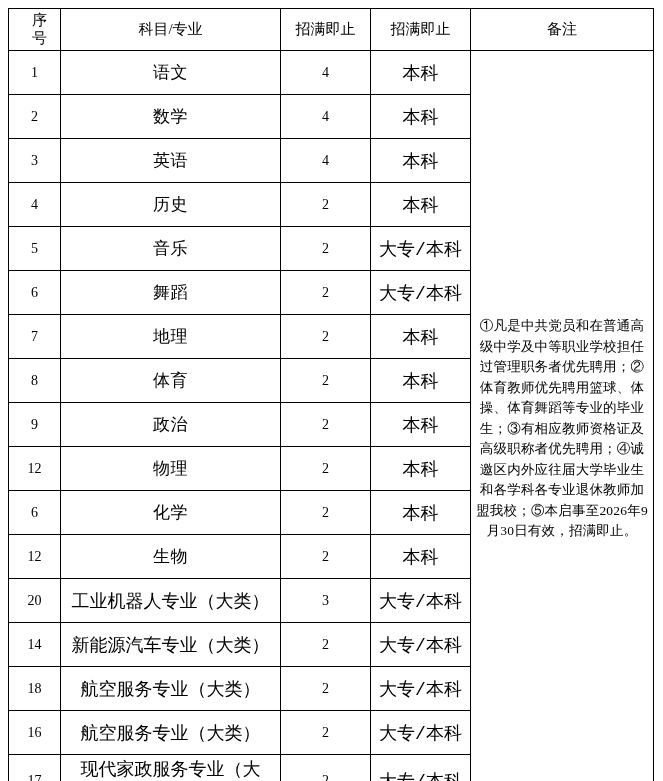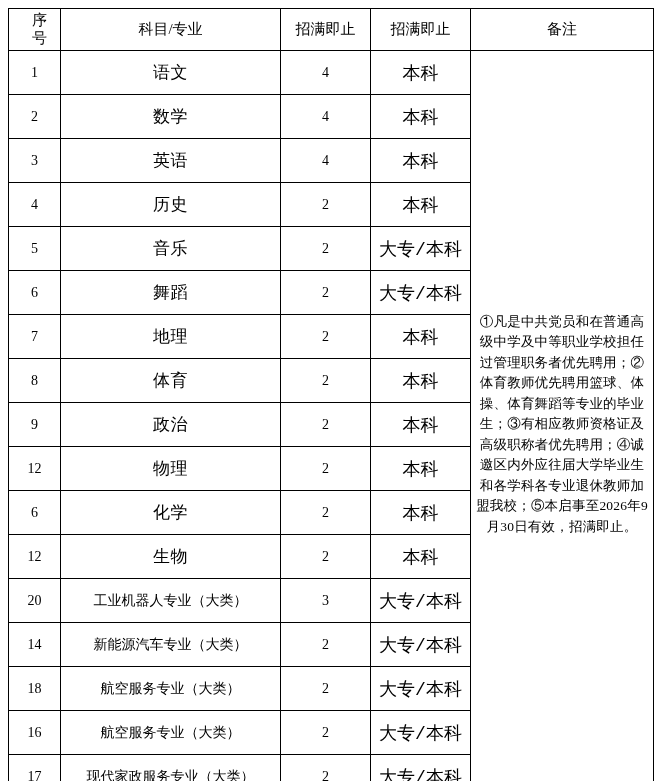--- a/index.html
+++ b/index.html
@@ -53,21 +53,21 @@
   }
   tbody td {
     height: 44px;
     font-size: 14.5px;
   }
   td.subject-cell {
     font-size: 17px;
     letter-spacing: 0.5px;
   }
   td.subject-cell.long {
-    font-size: 14px;
+    font-size: 18px;
     letter-spacing: 0;
   }
   td.no-cell {
     font-size: 14px;
   }
   td.count-cell {
     font-size: 14px;
   }
   td.edu-cell {
     font-size: 18px;

